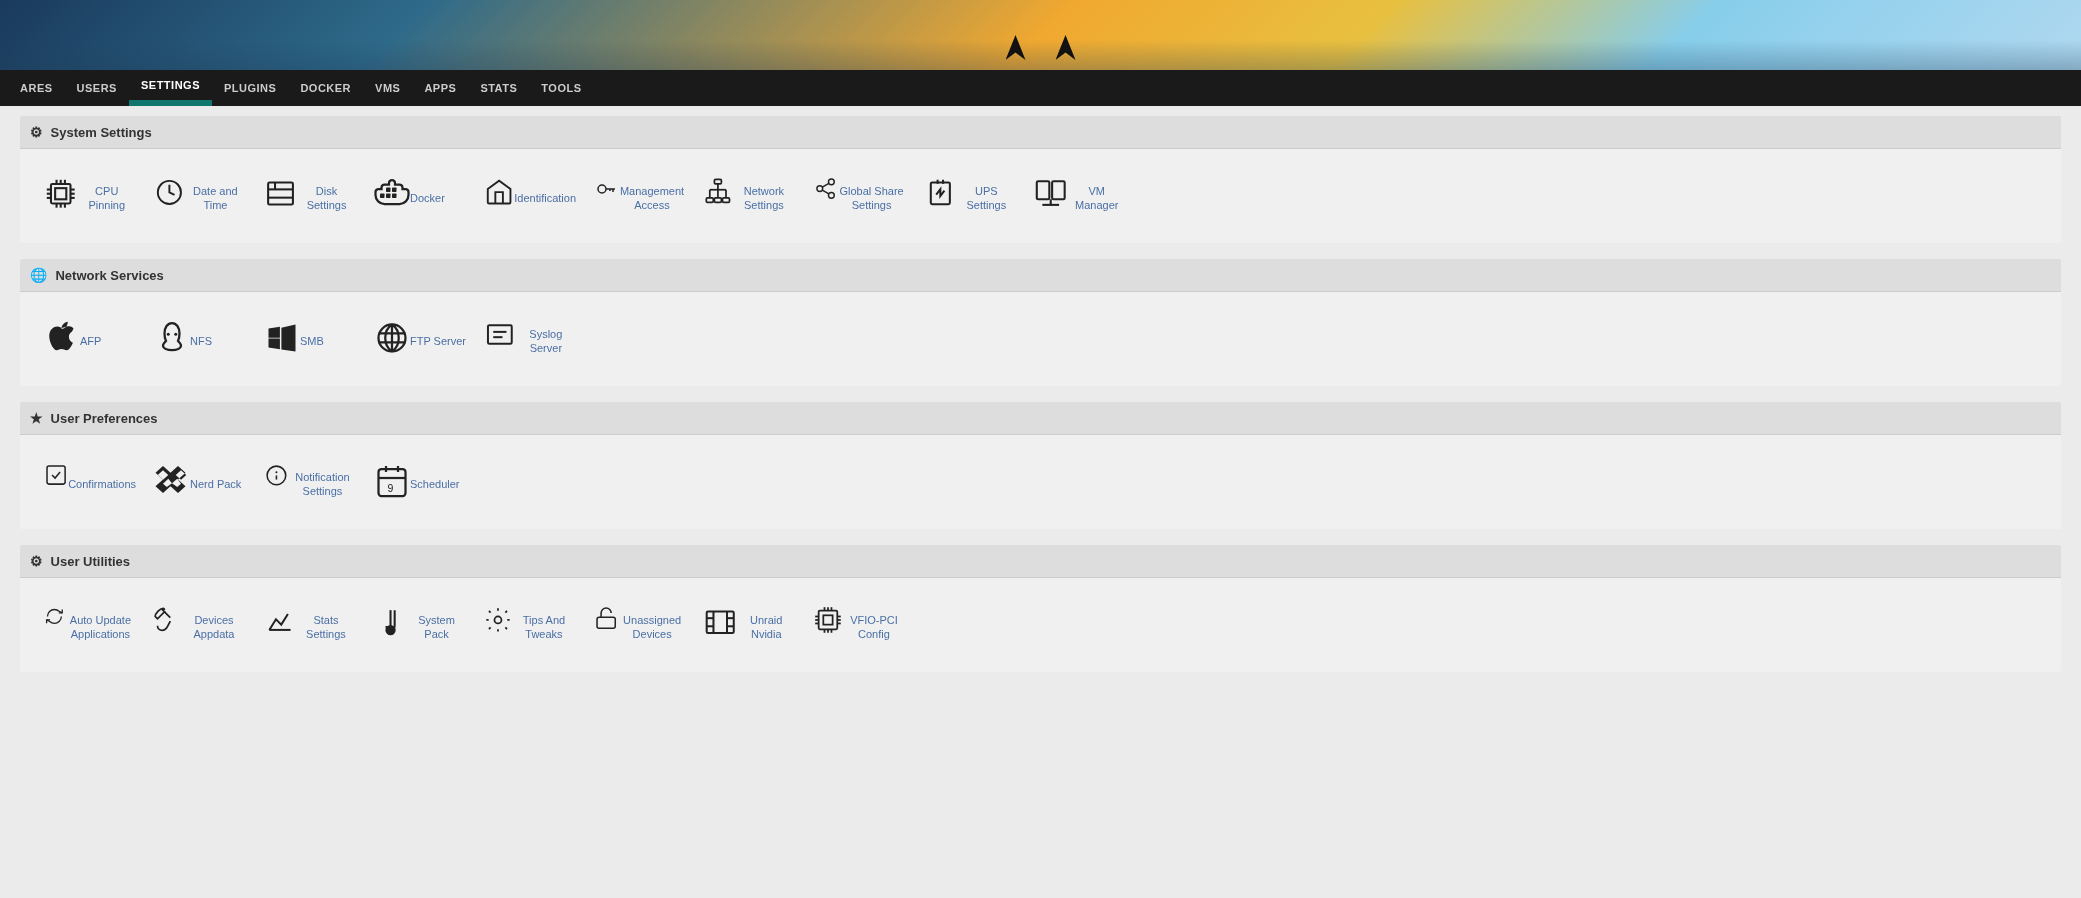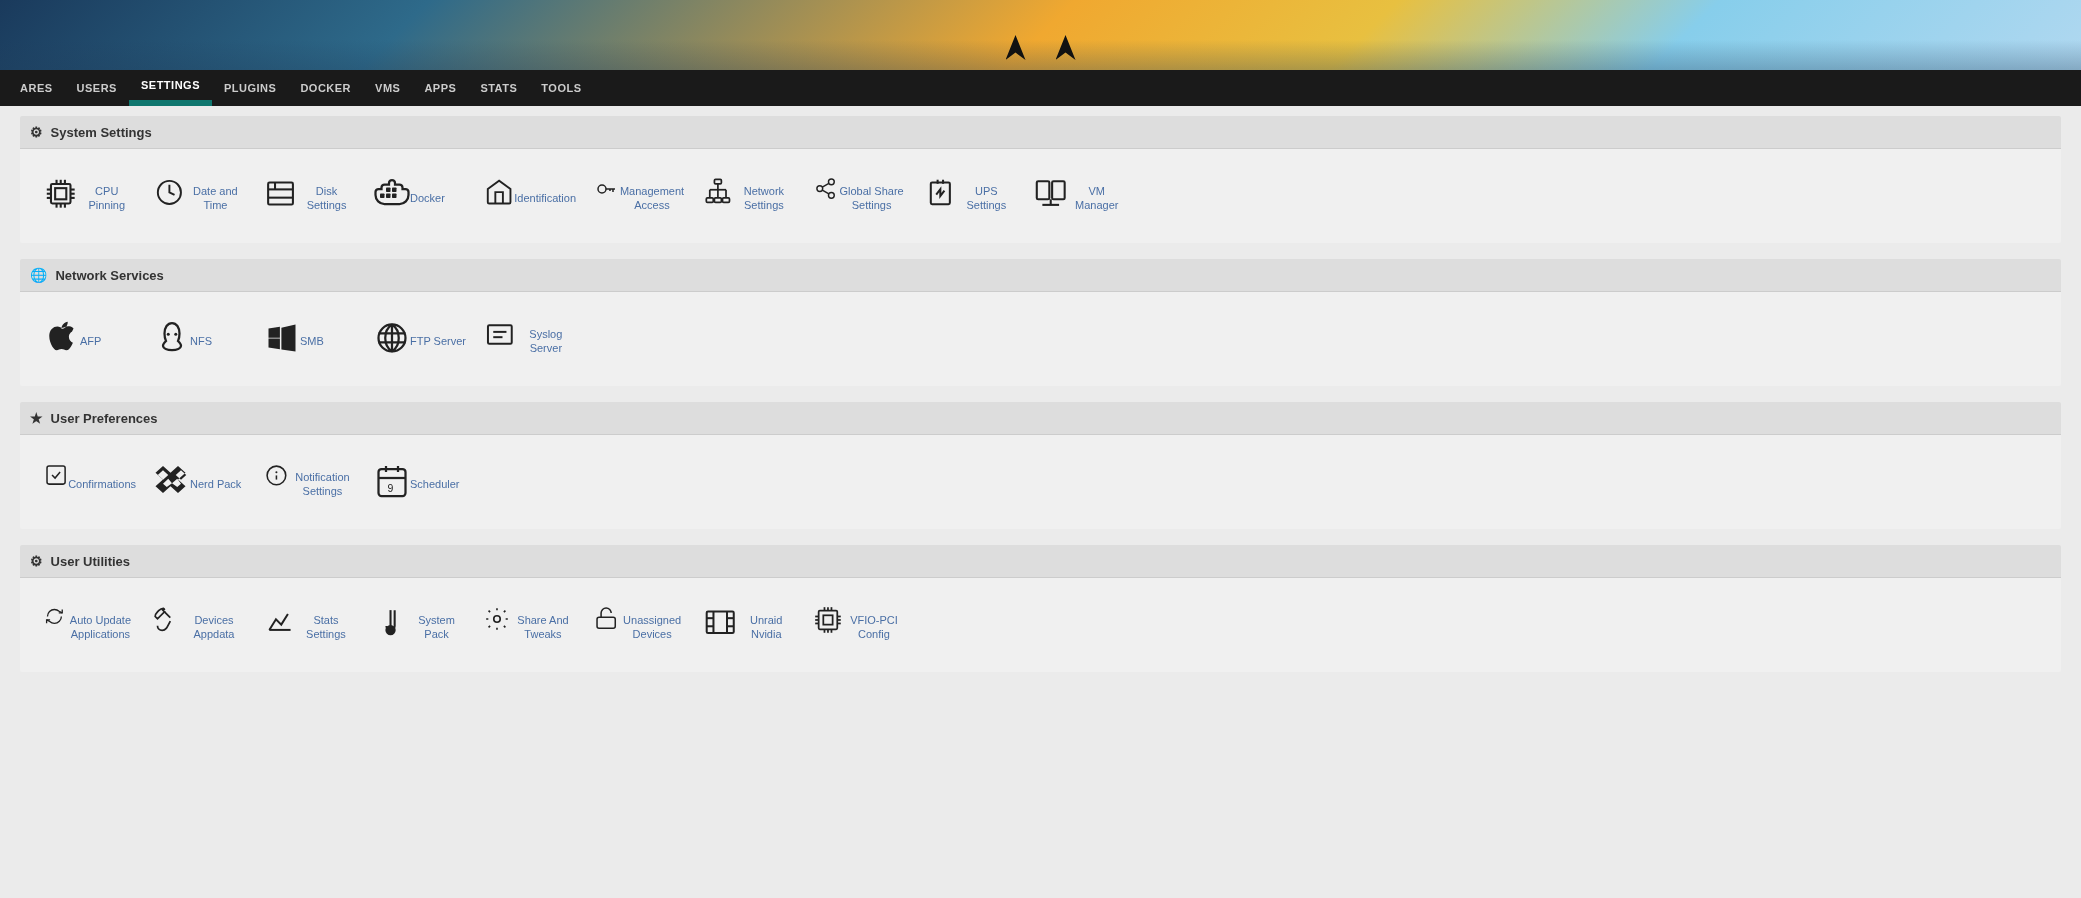--- a/index.html
+++ b/index.html
@@ -372,21 +372,21 @@
               <path d="M9 14.5a3 3 0 106 0V3"></path>
               <circle cx="12" cy="17.5" r="3" fill="#222" stroke="#222"></circle>
             </svg></div>
           <span class="icon-label">System Pack</span>
         </div>
         <div class="icon-item">
           <div class="svg-icon"><svg viewBox="0 0 24 24" fill="none" stroke="#222" stroke-width="1.5">
               <circle cx="12" cy="12" r="3"></circle>
               <path d="M12 2v2M12 20v2M4.22 4.22l1.42 1.42M18.36 18.36l1.42 1.42M2 12h2M20 12h2M4.22 19.78l1.42-1.42M18.36 5.64l1.42-1.42"></path>
             </svg></div>
-          <span class="icon-label">Share And Tweaks</span>
+          <span class="icon-label">Tips And Tweaks</span>
         </div>
         <div class="icon-item">
           <div class="svg-icon"><svg viewBox="0 0 24 24" fill="none" stroke="#222" stroke-width="1.5">
               <rect x="3" y="11" width="18" height="11" rx="2"></rect>
               <path d="M7 11V7a5 5 0 0110 0"></path>
             </svg></div>
           <span class="icon-label">Unassigned Devices</span>
         </div>
         <div class="icon-item">
           <div class="svg-icon"><svg viewBox="0 0 24 24" fill="none" stroke="#222" stroke-width="1.5">

